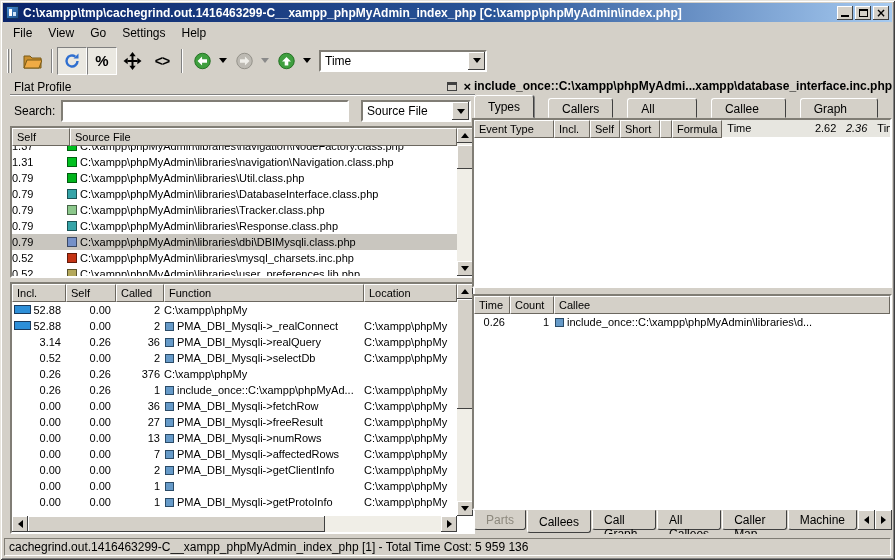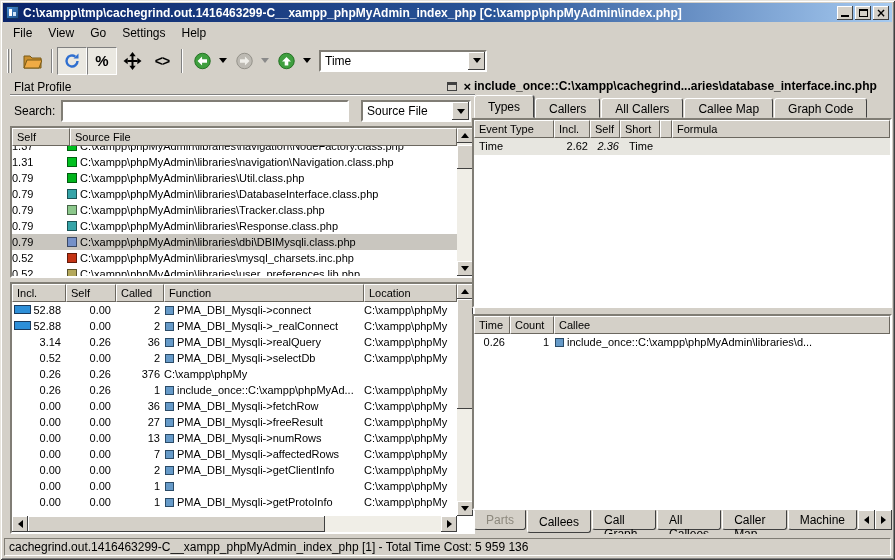--- a/index.html
+++ b/index.html
@@ -116,25 +116,25 @@
   .sb-track-h { flex:1; position:relative; }
   .sb-thumb-h { position:absolute; top:0; height:16px; }
   .tri-up-s { width:0;height:0;border-left:4px solid transparent;border-right:4px solid transparent;border-bottom:5px solid #000; }
   .tri-down-s { width:0;height:0;border-left:4px solid transparent;border-right:4px solid transparent;border-top:5px solid #000; }
   .tri-left-s { width:0;height:0;border-top:4px solid transparent;border-bottom:4px solid transparent;border-right:5px solid #000; }
   .tri-right-s { width:0;height:0;border-top:4px solid transparent;border-bottom:4px solid transparent;border-left:5px solid #000; }
 
   
   .rp-title { height:17px; flex:none; font-weight:bold; font-size:12px; padding:1px 2px 0 2px; white-space:nowrap; overflow:hidden; }
   .rp-tabs { height:23px; flex:none; display:flex; align-items:flex-end; padding-left:2px; }
-  .tab { height:20px; padding:3px 13px 0 13px; background:#d4d0c8; margin-right:1px;
+  .tab { height:20px; padding:3px 13px 0 13px; background:#d4d0c8; margin-right:14px;
     border:1px solid; border-color:#fff #404040 #d4d0c8 #fff; border-radius:3px 3px 0 0; font-size:12px; }
   .tab.active { height:23px; padding-top:4px; border-bottom-color:#d4d0c8; box-shadow:1px 0 0 #808080; }
   .rp-pane { border:2px solid; border-color:#807d75 #fff #fff #807d75; background:#fff; overflow:hidden; }
-  .pane1 { height:190px; flex:none; display:flex; flex-direction:column; }
+  .pane1 { height:170px; flex:none; display:flex; flex-direction:row; }
   .rp-gap { height:6px; flex:none; }
   .pane2 { flex:1; display:flex; flex-direction:column; }
   .t1-event { width:80px; flex:none; }
   .t1-incl { width:36px; flex:none; }
   .t1-self { width:30px; flex:none; }
   .t1-short { width:40px; flex:none; }
   .t1-sp { width:12px; flex:none; padding:0; }
   .t1-formula { flex:1; }
   .trow1 { display:flex; height:17px; line-height:17px; background:#e7e6e0; white-space:nowrap; }
   .c1-event { width:80px; flex:none; padding-left:5px; }
@@ -370,24 +370,20 @@
           <span class="hcell fh-called">Called</span>
           <span class="hcell fh-func">Function</span>
           <span class="hcell fh-loc">Location</span>
         </div>
         <div>
 
             <div class="frow">
               <span class="fincl"><span class="fbar show"></span><span>52.88</span></span>
               <span class="fself">0.00</span>
               <span class="fcalled">2</span>
-              <span class="ffunc">
-                <span class="ficon"></span>
-                <span class="nowrap">PMA_DBI_Mysqli-&gt;connect</span>
-              </span>
               <span class="floc">C:\xampp\phpMy</span>
             </div>
 
             <div class="frow">
               <span class="fincl"><span class="fbar show"></span><span>52.88</span></span>
               <span class="fself">0.00</span>
               <span class="fcalled">2</span>
               <span class="ffunc">
                 <span class="ficon"></span>
                 <span class="nowrap">PMA_DBI_Mysqli-&gt;_realConnect</span>
@@ -533,21 +529,21 @@
         <span class="sb-thumb-h raised1" style="left:0;width:72%;"></span>
       </span>
       <span class="sb-btn-h raised1">
           <span class="tri-right-s"></span>
         </span>
     </div>
   </div>
 </div>
 
 <div class="right-panel">
-  <div class="rp-title">include_once::C:\xampp\cachegrind...aries\database_interface.inc.php</div>
+  <div class="rp-title">include_once::C:\xampp\phpMyAdmi...xampp\database_interface.inc.php</div>
 
   <div class="rp-tabs">
     <span class="tab active">Types</span>
       <span class="tab">Callers</span>
       <span class="tab">All Callers</span>
       <span class="tab">Callee Map</span>
       <span class="tab">Graph Code</span>
   </div>
 
   <div class="rp-pane pane1">

